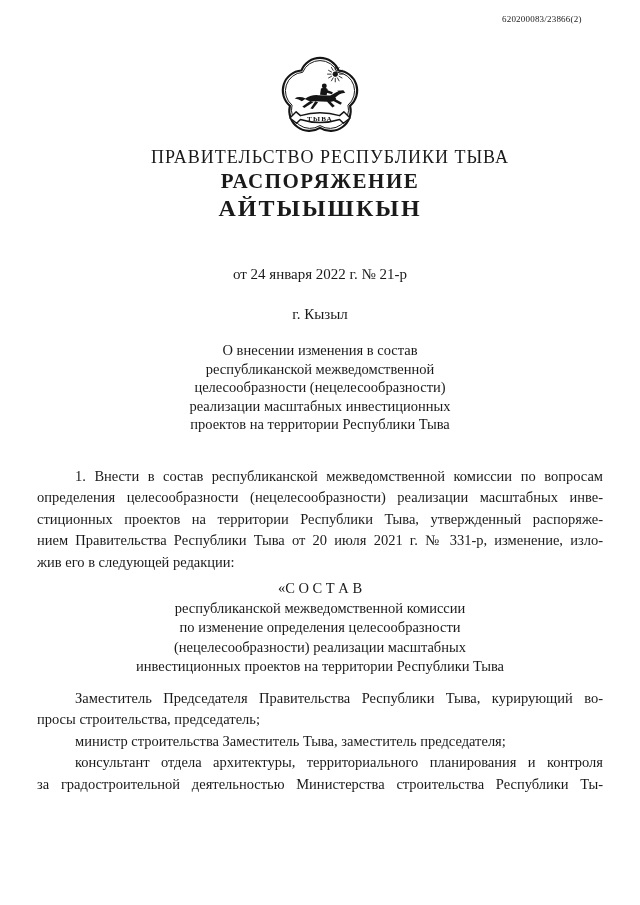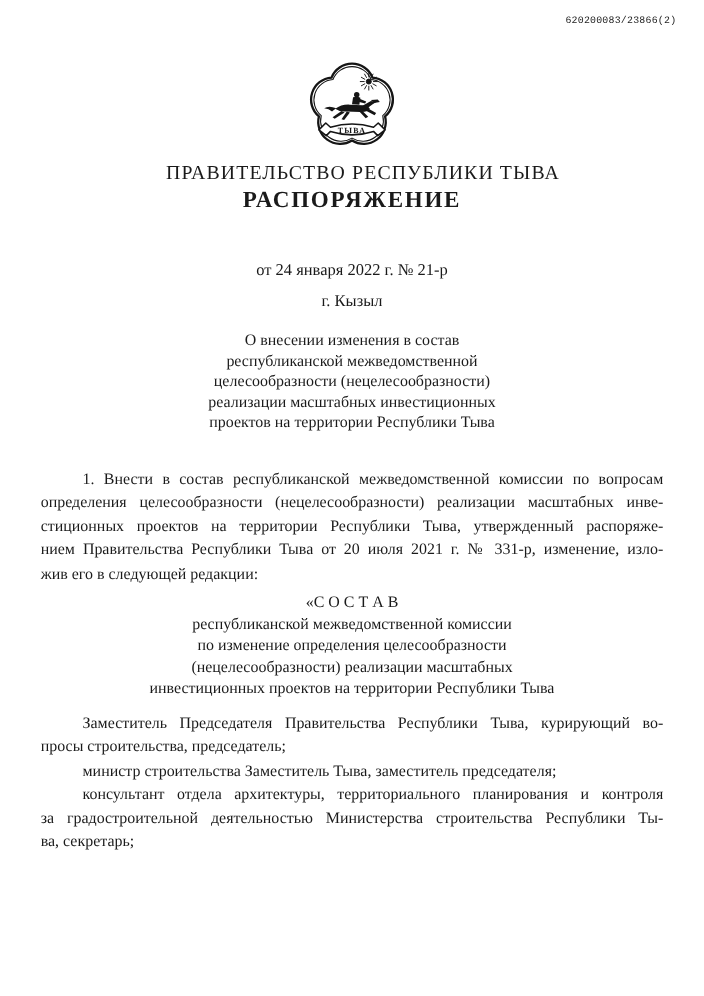--- a/index.html
+++ b/index.html
@@ -9,22 +9,22 @@
     height: 905px;
     margin: 0 auto;
     background: #ffffff;
     color: #1a1a1a;
     font-family: "Liberation Serif", "DejaVu Serif", serif;
     overflow: hidden;
   }
   .doc-number {
     position: absolute;
     top: 14px;
-    left: 514px;
-    font-family: Liberation Mono, monospace;
+    left: 502px;
+    font-family: Liberation Serif, serif;
     font-size: 9px;
     letter-spacing: 0.2px;
     color: #222;
   }
   .emblem {
     display: block;
     margin: 56px auto 0 auto;
     width: 96px;
     height: 84px;
   }
@@ -42,21 +42,21 @@
     margin-top: 1px;
   }
   .h-org-tyv { margin-top: 16px; }
   .h-type-tyv {
     font-size: 24px;
     font-weight: bold;
     letter-spacing: 2px;
     margin-top: 1px;
   }
   .date-line { font-size: 15px; margin-top: 44px; }
-  .city-line { font-size: 15px; margin-top: 11px; }
+  .city-line { font-size: 15px; margin-top: 23px; }
   .subject {
     margin-top: 18px;
     font-size: 14.5px;
     font-weight: normal;
     line-height: 18.5px;
   }
   .content {
     margin: 0 37px;
     font-size: 14.5px;
     line-height: 21.5px;
@@ -117,20 +117,21 @@
     </g>
 
     <g>
       <path d="M25 58.5 L18.5 65 L25.5 70.5 L29.5 66.5 Q50 73 70.5 66.5 L74.5 70.5 L81.5 65 L75 58.5 L70.5 62.5 Q50 56.5 29.5 62.5 Z" fill="#ffffff" stroke="#151515" stroke-width="1.5" stroke-linejoin="round"></path>
       <text x="50" y="68.3" text-anchor="middle" font-family="Liberation Serif, DejaVu Serif, serif" font-size="7.5" font-weight="bold" letter-spacing="1.2" fill="#151515">ТЫВА</text>
     </g>
   </svg>
 
   <div class="center h-org">ПРАВИТЕЛЬСТВО РЕСПУБЛИКИ ТЫВА</div>
   <div class="center h-type-ru">РАСПОРЯЖЕНИЕ</div>
+  <div class="center h-type-tyv">АЙТЫЫШКЫН</div>
 
   <div class="center date-line">от 24 января 2022 г. № 21-р</div>
   <div class="center city-line">г. Кызыл</div>
 
   <div class="center subject">
     <div>О внесении изменения в состав</div>
     <div>республиканской межведомственной</div>
     <div>целесообразности (нецелесообразности)</div>
     <div>реализации масштабных инвестиционных</div>
     <div>проектов на территории Республики Тыва</div>
@@ -153,18 +154,17 @@
       <div>(нецелесообразности) реализации масштабных</div>
       <div>инвестиционных проектов на территории Республики Тыва</div>
     </div>
 
     <div class="members">
       <div class="jl ind">Заместитель Председателя Правительства Республики Тыва, курирующий во-</div>
       <div class="ll">просы строительства, председатель;</div>
       <div class="ll ind">министр строительства Заместитель Тыва, заместитель председателя;</div>
       <div class="jl ind">консультант отдела архитектуры, территориального планирования и контроля</div>
       <div class="jl">за градостроительной деятельностью Министерства строительства Республики Ты-</div>
-      <div class="ll">ва, секретарь;</div>
     </div>
 
   </div>
 
 </div>
 
 </body></html>

